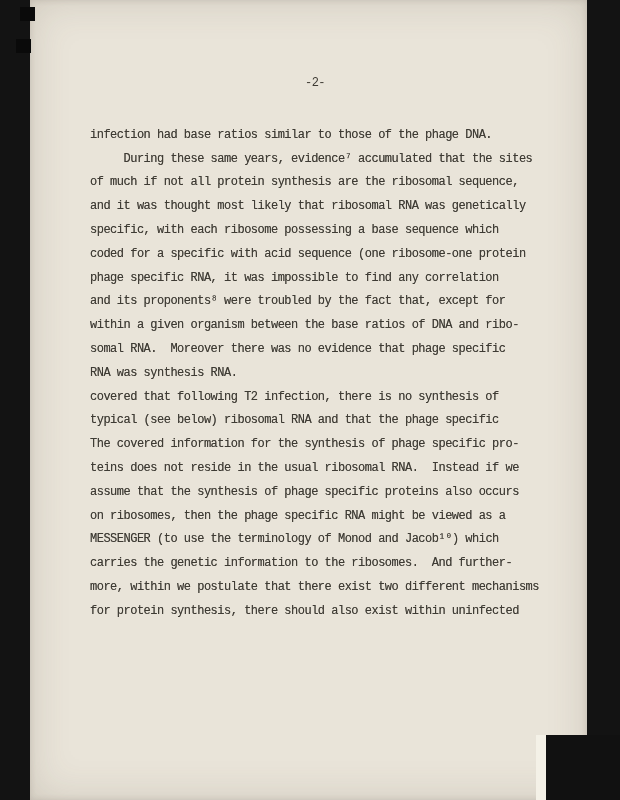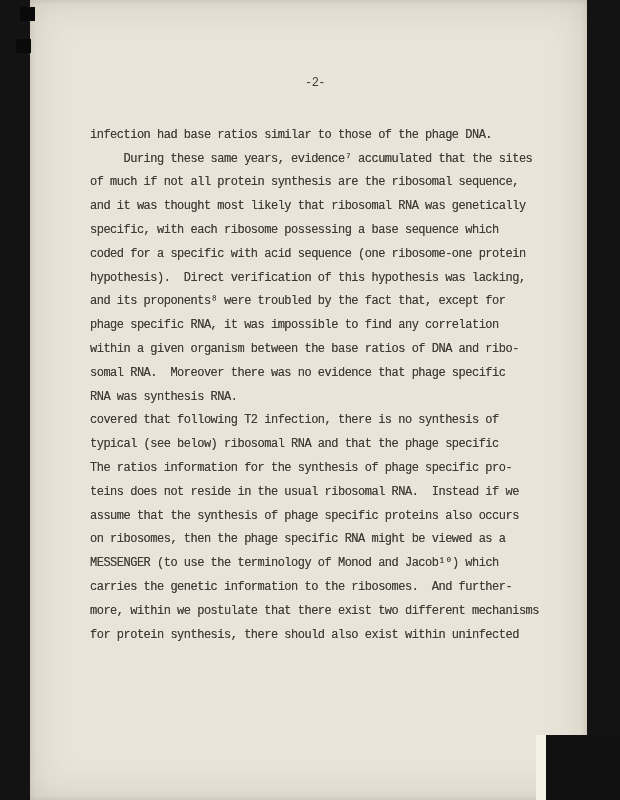--- a/index.html
+++ b/index.html
@@ -83,29 +83,28 @@
   <div class="paper">
     <div class="text-col">
       <div class="page-number">-2-</div>
       <div>
           <div class="line">infection had base ratios similar to those of the phage DNA.</div>
           <div class="line">     During these same years, evidence⁷ accumulated that the sites</div>
           <div class="line">of much if not all protein synthesis are the ribosomal sequence,</div>
           <div class="line">and it was thought most likely that ribosomal RNA was genetically</div>
           <div class="line">specific, with each ribosome possessing a base sequence which</div>
           <div class="line">coded for a specific with acid sequence (one ribosome-one protein</div>
-          <div class="line">hypothesis).  Direct verification of this hypothesis was lacking,</div>
+          <div class="line">phage specific RNA, it was impossible to find any correlation</div>
           <div class="line">and its proponents⁸ were troubled by the fact that, except for</div>
-          <div class="line">phage specific RNA, it was impossible to find any correlation</div>
           <div class="line">within a given organism between the base ratios of DNA and ribo-</div>
           <div class="line">somal RNA.  Moreover there was no evidence that phage specific</div>
           <div class="line">RNA was synthesis RNA.</div>
           <div class="line">covered that following T2 infection, there is no synthesis of</div>
           <div class="line">typical (see below) ribosomal RNA and that the phage specific</div>
-          <div class="line">The ratios information for the synthesis of phage specific pro-</div>
+          <div class="line">The covered information for the synthesis of phage specific pro-</div>
           <div class="line">teins does not reside in the usual ribosomal RNA.  Instead if we</div>
           <div class="line">assume that the synthesis of phage specific proteins also occurs</div>
           <div class="line">on ribosomes, then the phage specific RNA might be viewed as a</div>
           <div class="line">MESSENGER (to use the terminology of Monod and Jacob¹⁰) which</div>
           <div class="line">carries the genetic information to the ribosomes.  And further-</div>
           <div class="line">more, within we postulate that there exist two different mechanisms</div>
           <div class="line">for protein synthesis, there should also exist within uninfected</div>
         </div>
     </div>
   </div>

